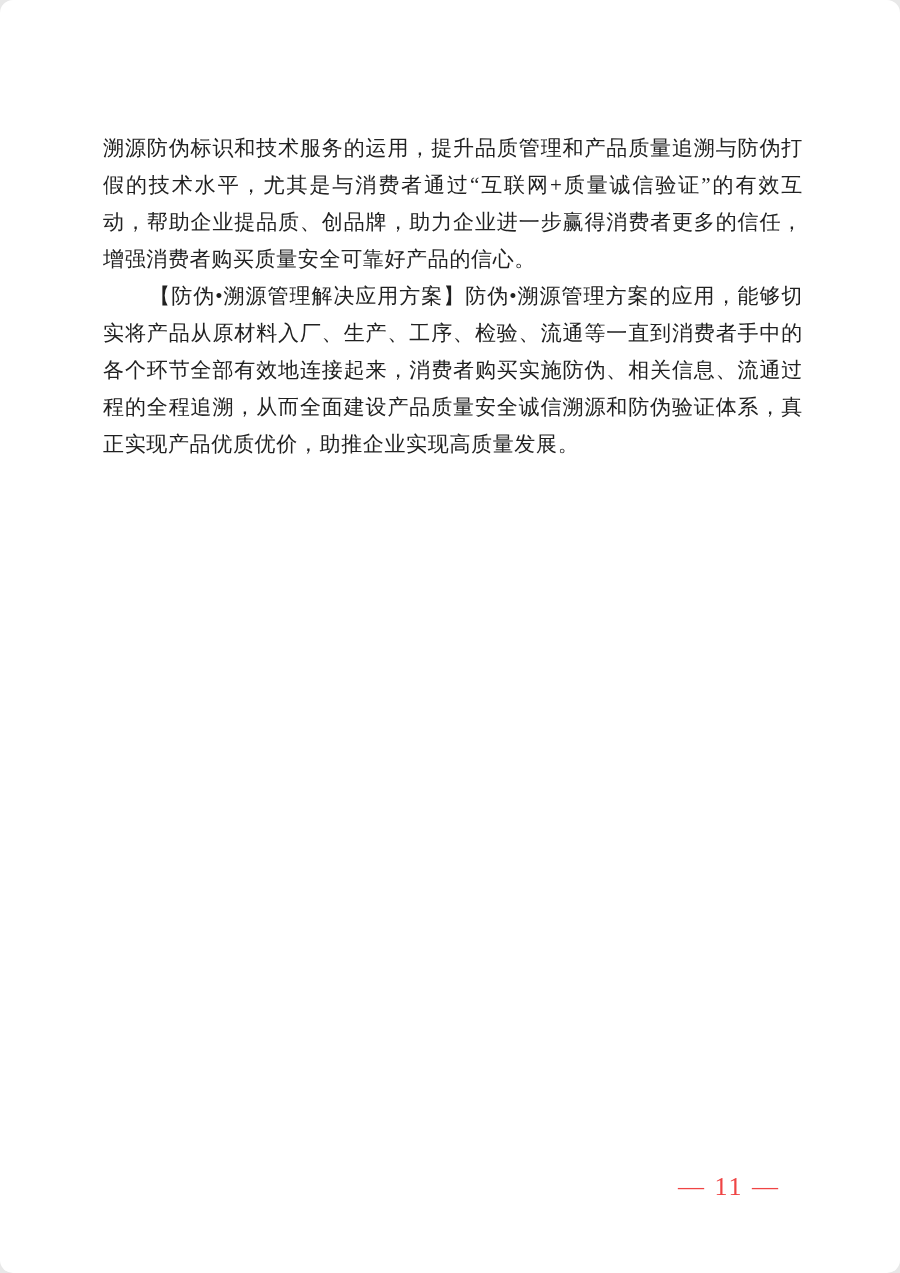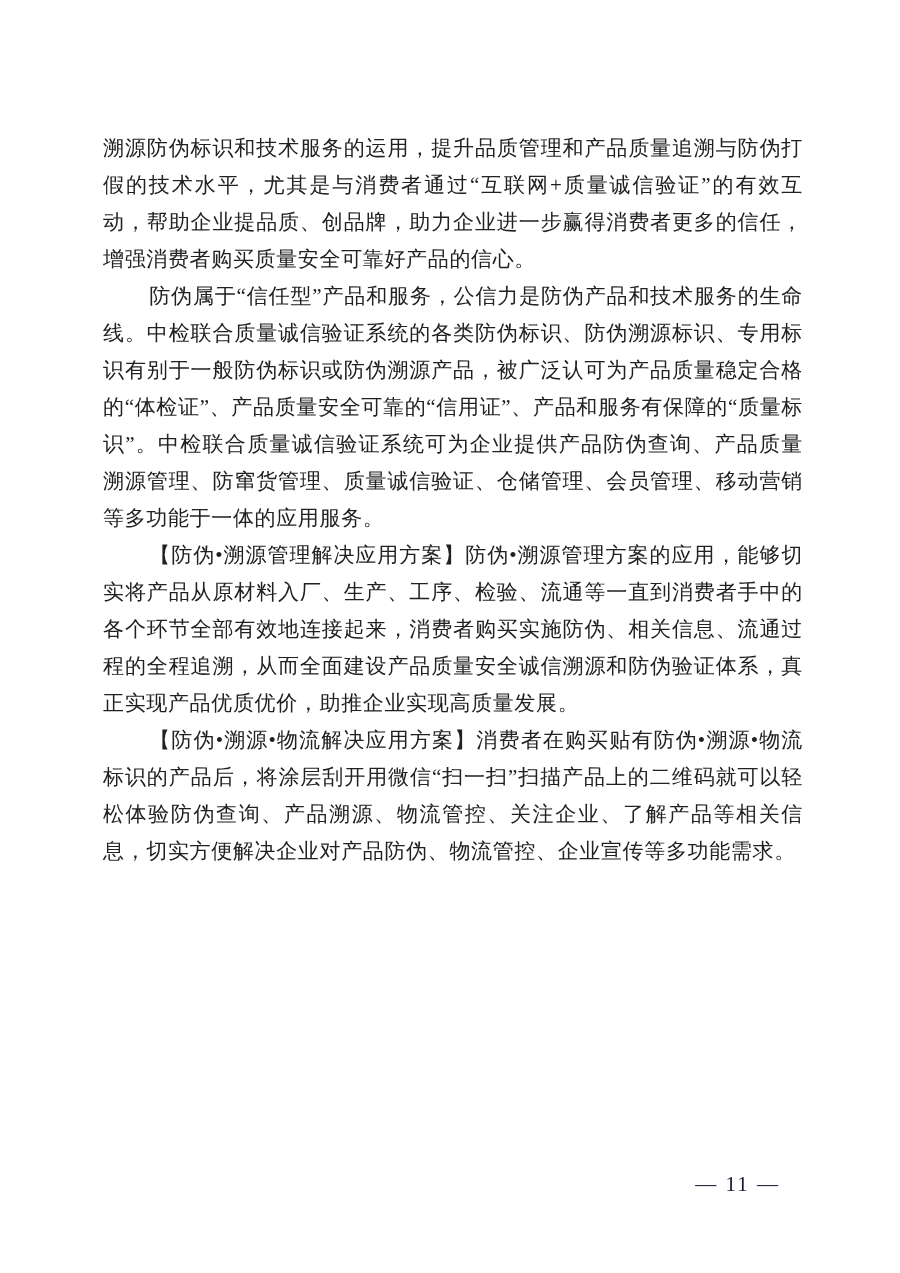--- a/index.html
+++ b/index.html
@@ -9,20 +9,21 @@
   }
   .page {
     position: relative;
     width: 900px;
     height: 1273px;
     margin: 0 auto;
     background: #ffffff;
     overflow: hidden;
     font-family: "Liberation Serif", "DejaVu Serif", serif;
     color: #212121;
+    border-radius: 13px;
   }
   .content {
     position: absolute;
     top: 130px;
     left: 103px;
     width: 700px;
   }
   .para {
     margin: 0;
     font-size: 21px;
@@ -32,32 +33,30 @@
     text-justify: inter-character;
     word-break: break-all;
   }
   .para.indent {
     text-indent: 2.2em;
   }
   .footer {
     position: absolute;
     top: 1172px;
     right: 120px;
-    font-size: 21px;
+    font-size: 26px;
     letter-spacing: 2px;
-    color: #0f172a;
+    color: #ef4444;
   }
 </style>
 </head>
 <body>
 
 <div class="page">
   <div class="content">
     <p class="para">溯源防伪标识和技术服务的运用，提升品质管理和产品质量追溯与防伪打假的技术水平，尤其是与消费者通过“互联网+质量诚信验证”的有效互动，帮助企业提品质、创品牌，助力企业进一步赢得消费者更多的信任，增强消费者购买质量安全可靠好产品的信心。</p>
-    <p class="para indent">防伪属于“信任型”产品和服务，公信力是防伪产品和技术服务的生命线。中检联合质量诚信验证系统的各类防伪标识、防伪溯源标识、专用标识有别于一般防伪标识或防伪溯源产品，被广泛认可为产品质量稳定合格的“体检证”、产品质量安全可靠的“信用证”、产品和服务有保障的“质量标识”。中检联合质量诚信验证系统可为企业提供产品防伪查询、产品质量溯源管理、防窜货管理、质量诚信验证、仓储管理、会员管理、移动营销等多功能于一体的应用服务。</p>
     <p class="para indent">【防伪•溯源管理解决应用方案】防伪•溯源管理方案的应用，能够切实将产品从原材料入厂、生产、工序、检验、流通等一直到消费者手中的各个环节全部有效地连接起来，消费者购买实施防伪、相关信息、流通过程的全程追溯，从而全面建设产品质量安全诚信溯源和防伪验证体系，真正实现产品优质优价，助推企业实现高质量发展。</p>
-    <p class="para indent">【防伪•溯源•物流解决应用方案】消费者在购买贴有防伪•溯源•物流标识的产品后，将涂层刮开用微信“扫一扫”扫描产品上的二维码就可以轻松体验防伪查询、产品溯源、物流管控、关注企业、了解产品等相关信息，切实方便解决企业对产品防伪、物流管控、企业宣传等多功能需求。</p>
   </div>
 
   <div class="footer">
     <span>— 11 —</span>
   </div>
 </div>
 
 </body></html>

